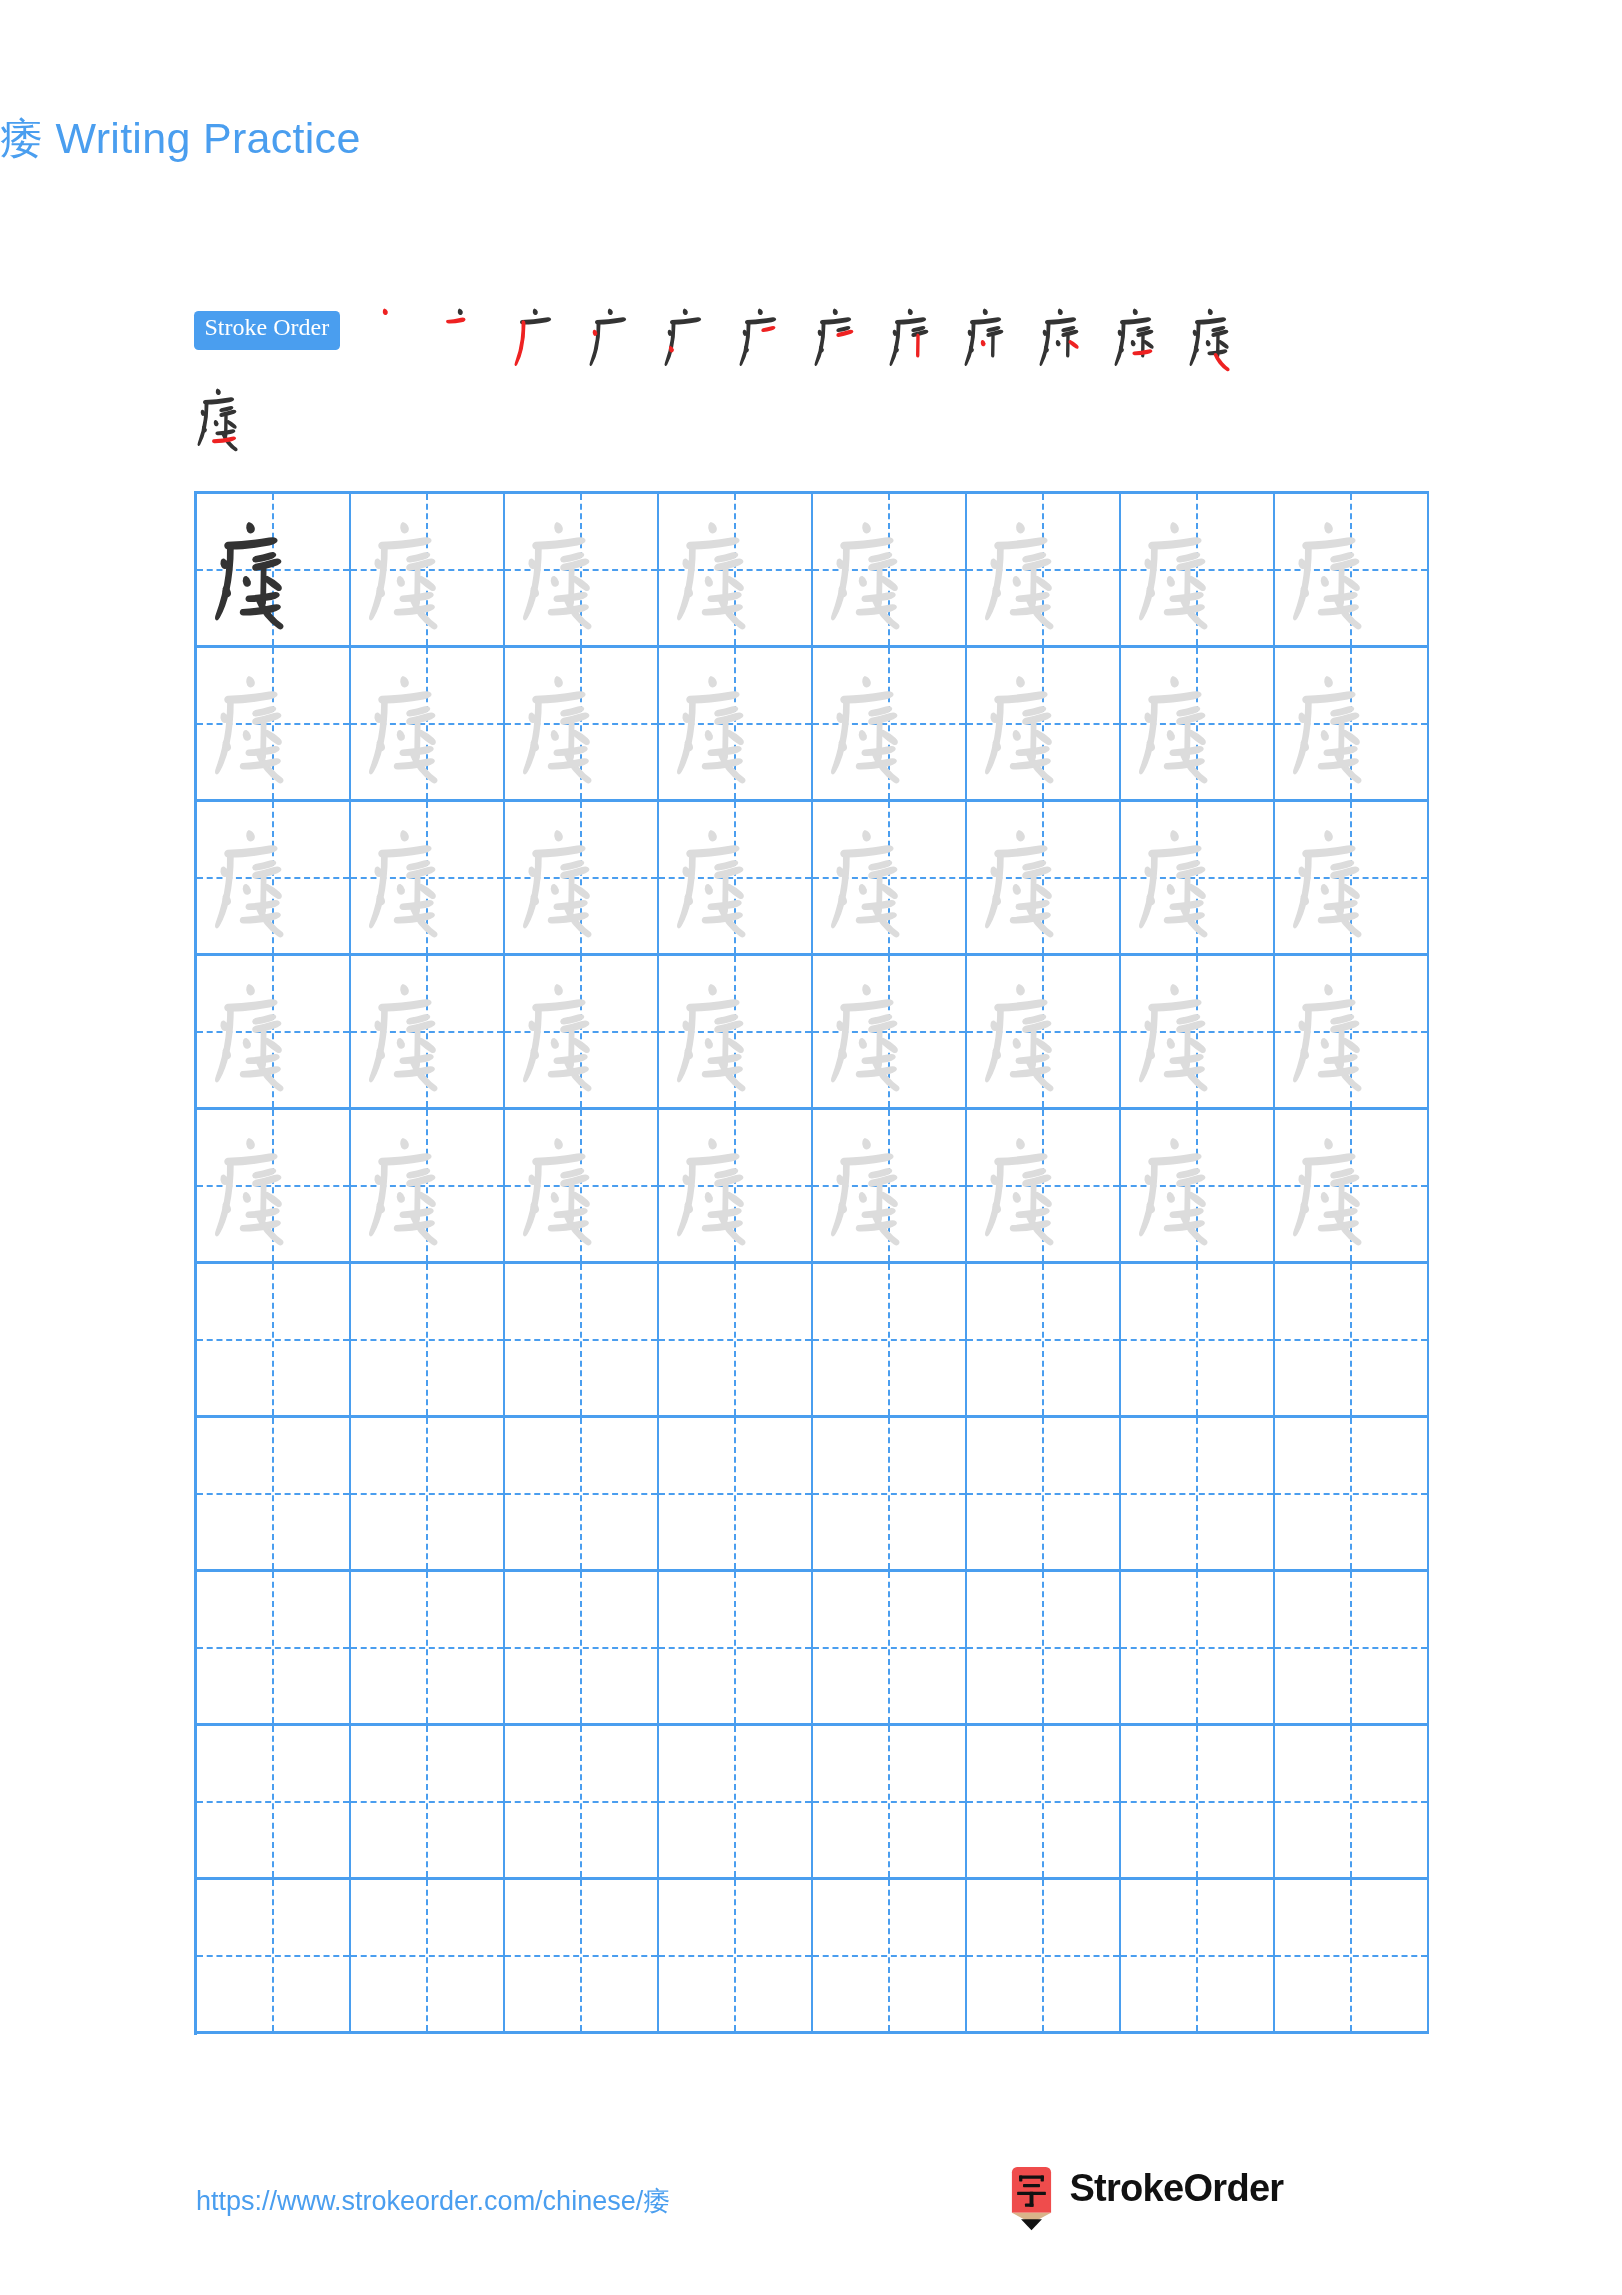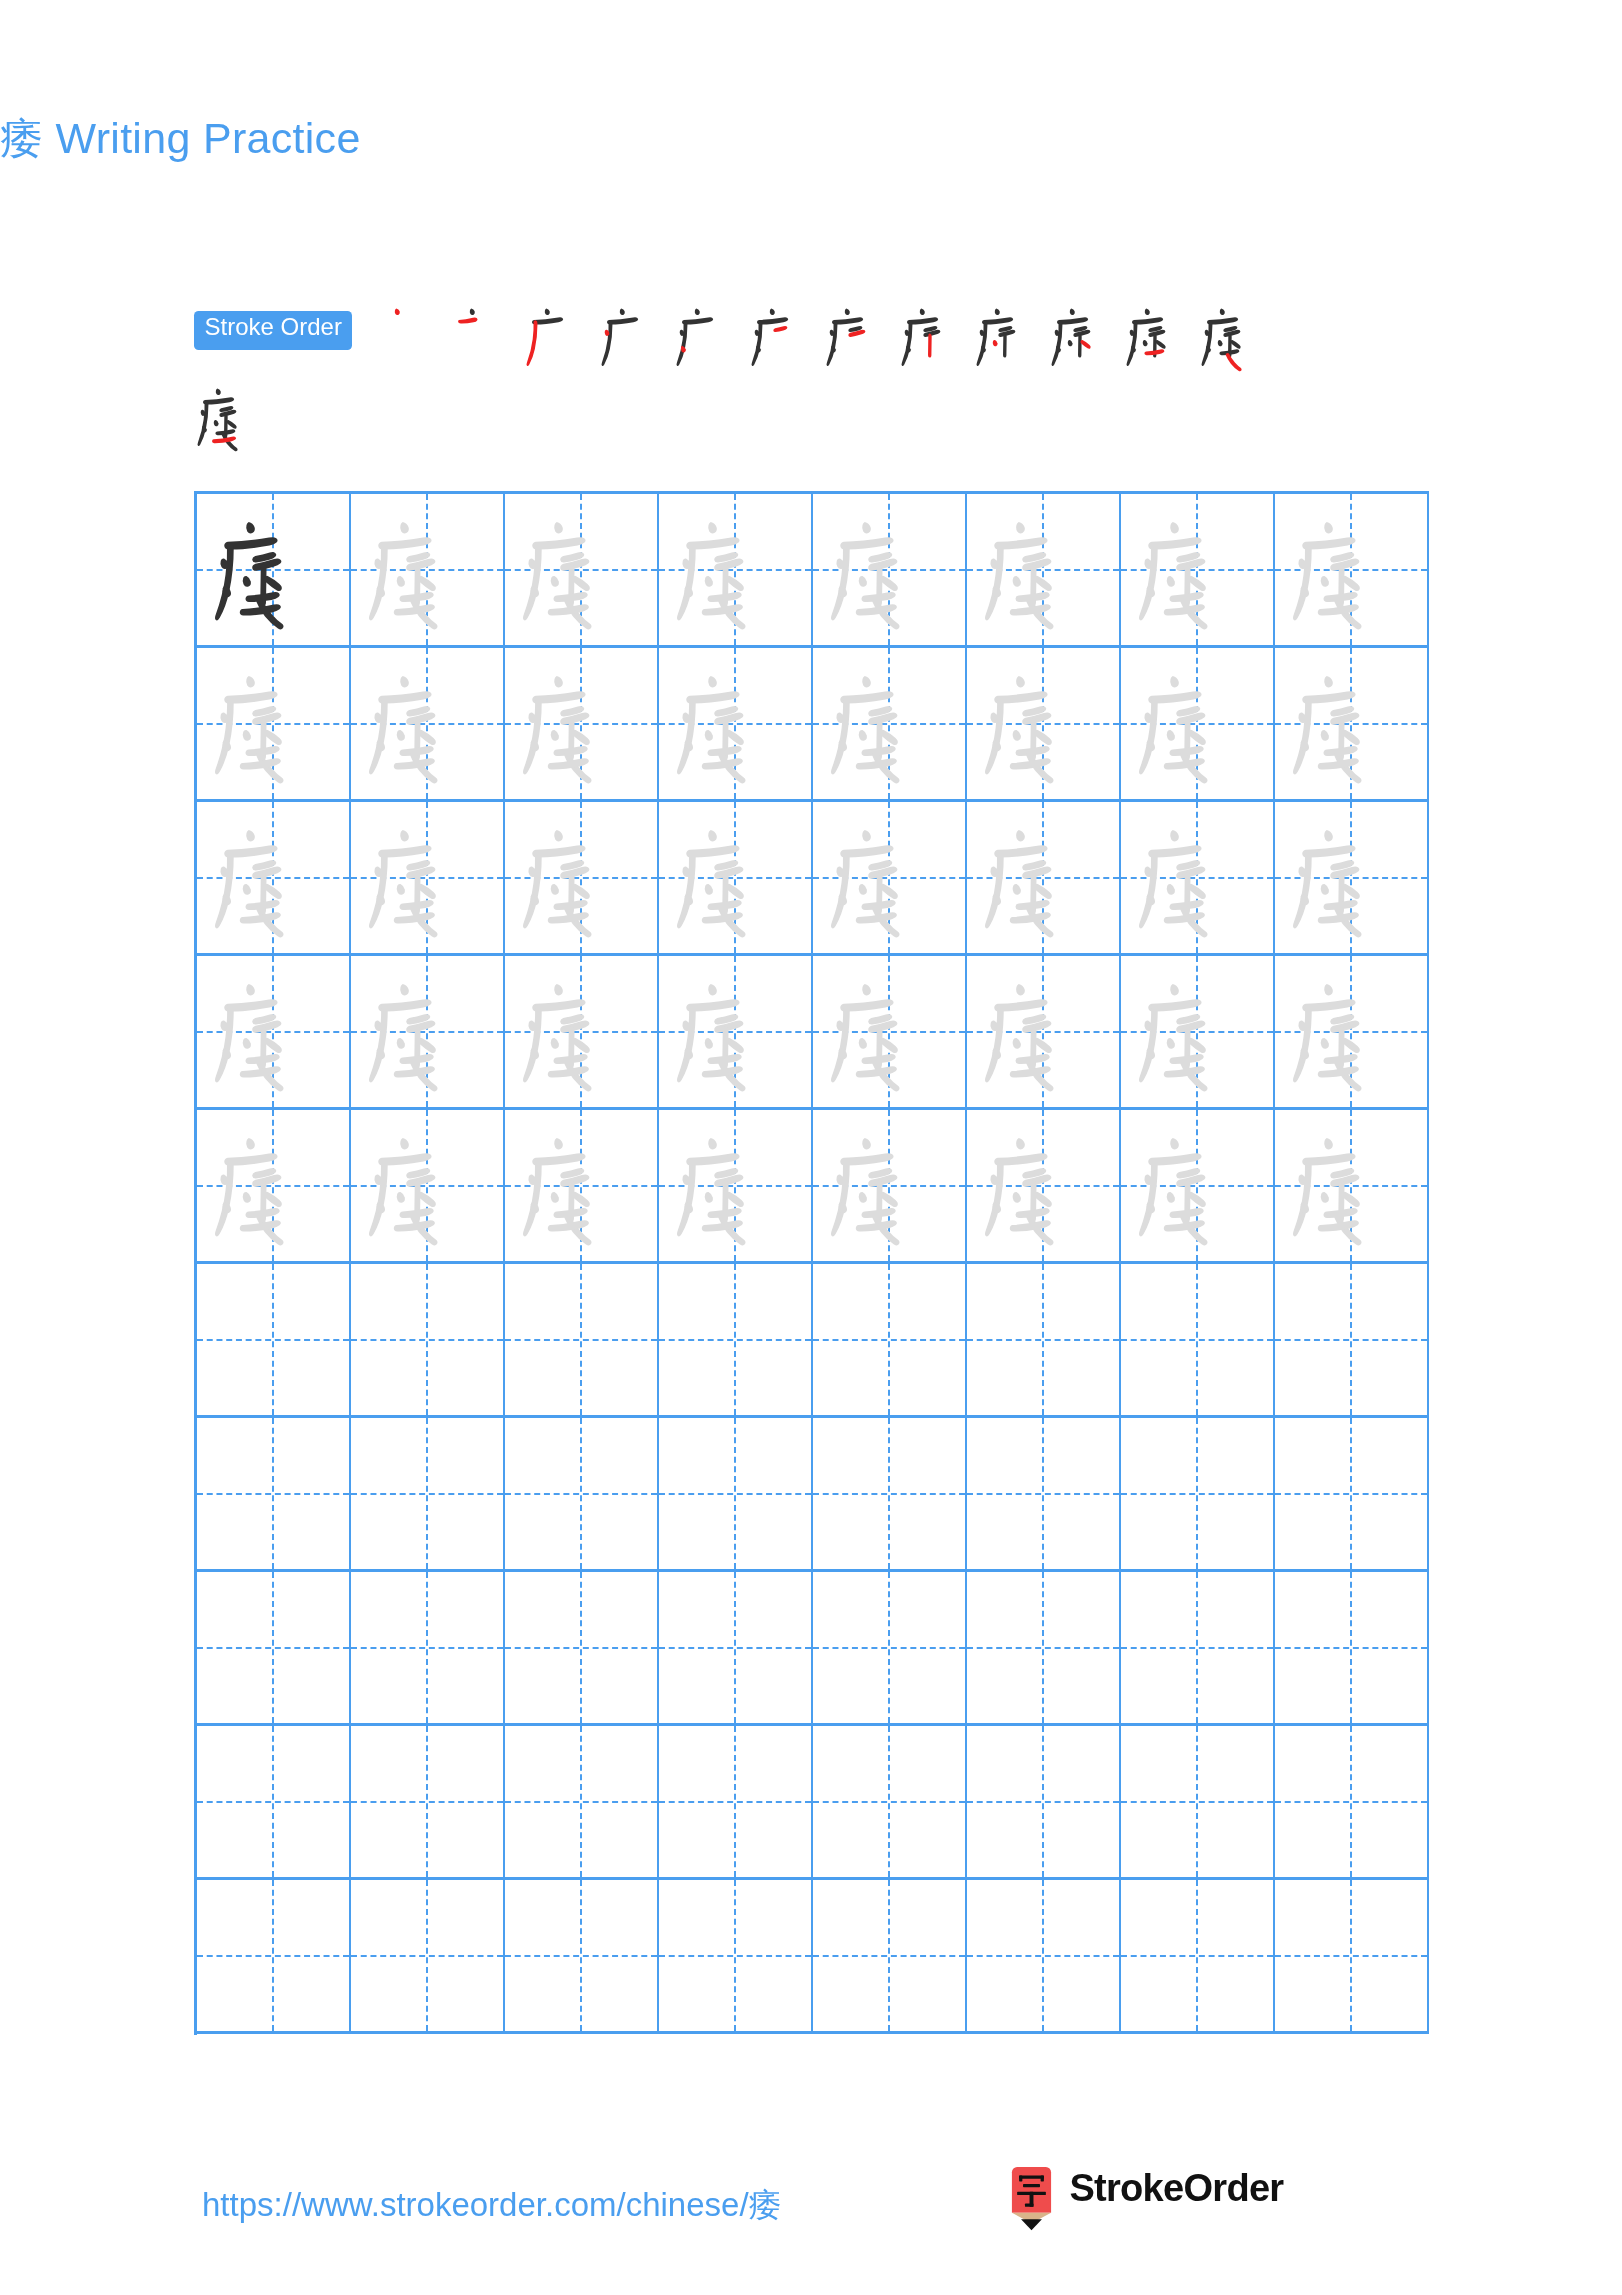--- a/index.html
+++ b/index.html
@@ -48,20 +48,21 @@
     font-weight: 400;
     padding: 3.9px 10.5px 6.5px 10.5px;
     border-radius: 4.6px;
     line-height: 1;
     white-space: nowrap;
     margin-top: 13px;
     margin-right: 21px;
     height: 29px;
     box-sizing: content-box;
     display: inline-block;
+    font-family: Liberation Serif, serif;
   }
   .stroke-step {
     width: 75px;
     height: 77px;
     position: relative;
     flex: none;
   }
   .stroke-step svg { display: block; width: 75px; height: 77px; }
   #stroke-order-row2 {
     display: flex;
@@ -123,23 +124,23 @@
     width: 128px;
     height: 128px;
     display: block;
   }
   .glyph-dark path { fill: #333333; }
   .glyph-light path { fill: #dcdcdc; }
 
   
   #footer-url {
     position: absolute;
-    left: 202px;
+    left: 196px;
     top: 2183px;
-    font-size: 33px;
+    font-size: 27px;
     color: #4a9eef;
     white-space: nowrap;
   }
   #footer-logo {
     position: absolute;
     left: 1008px;
     top: 2167px;
     display: flex;
     gap: 14.4px;
   }

